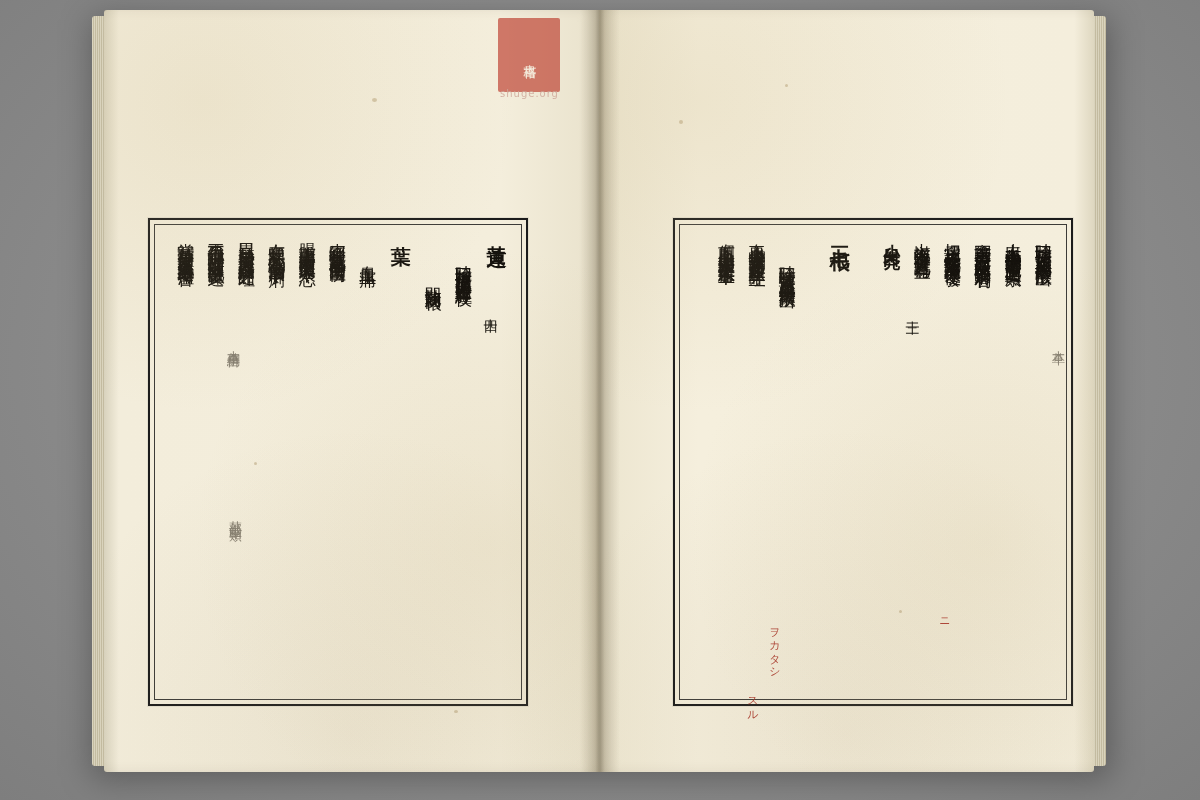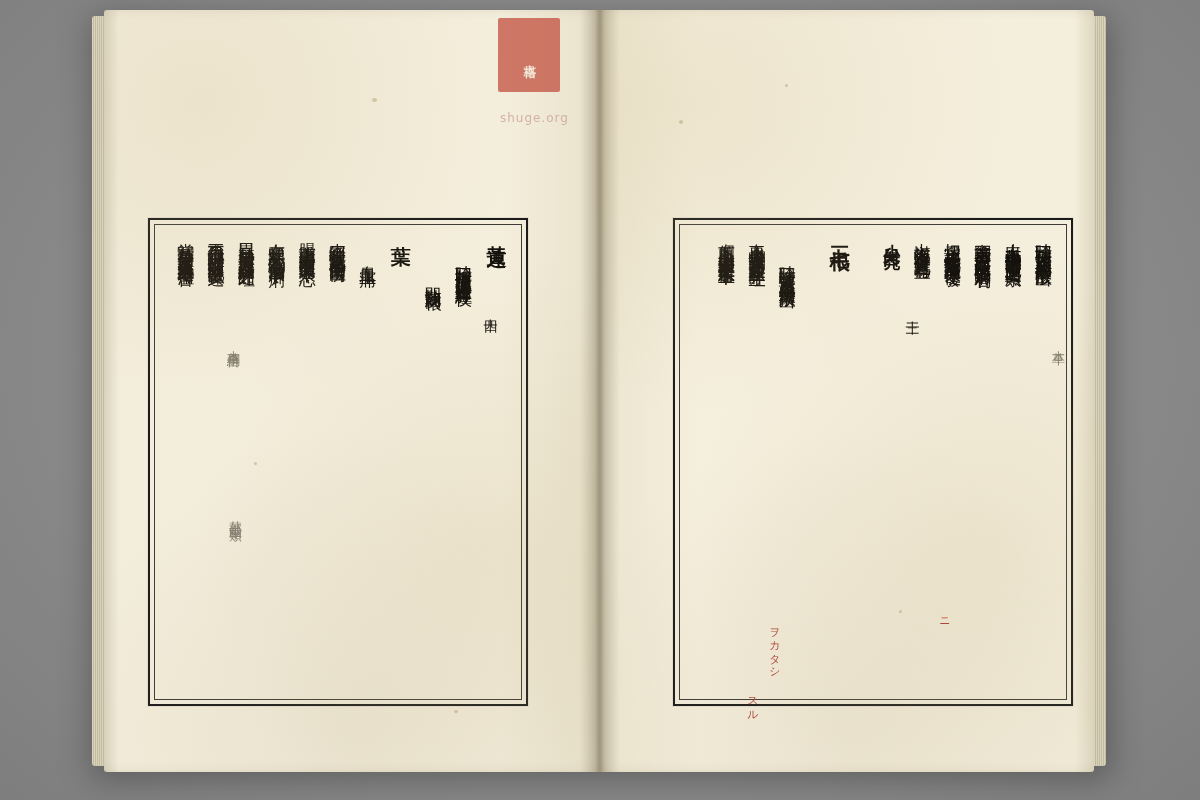--- a/index.html
+++ b/index.html
@@ -220,22 +220,22 @@
     font-size: 13px;
     line-height: 1.15;
     text-align: center;
     writing-mode: vertical-rl;
     text-orientation: upright;
     letter-spacing: 1px;
   }
   .stamp-url {
     position: absolute;
     left: 500px;
-    top: 111px;
-    font-size: 12px;
+    top: 88px;
+    font-size: 10px;
     color: #cfa89a;
     letter-spacing: 1px;
     font-family: "DejaVu Sans", sans-serif;
     opacity: .85;
   }
 
   
   .speck {
     position: absolute;
     background: rgba(150,120,70,0.35);

